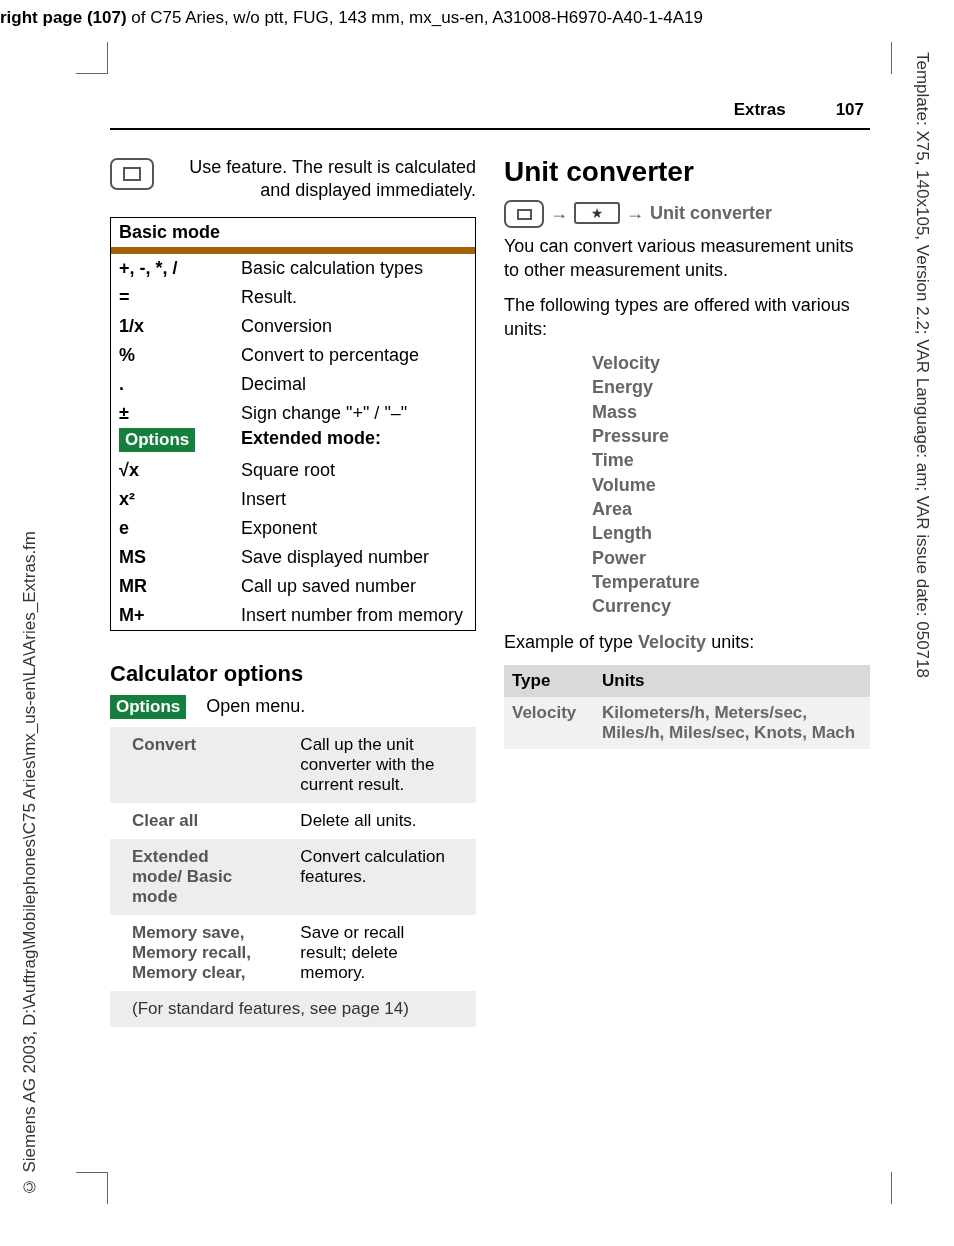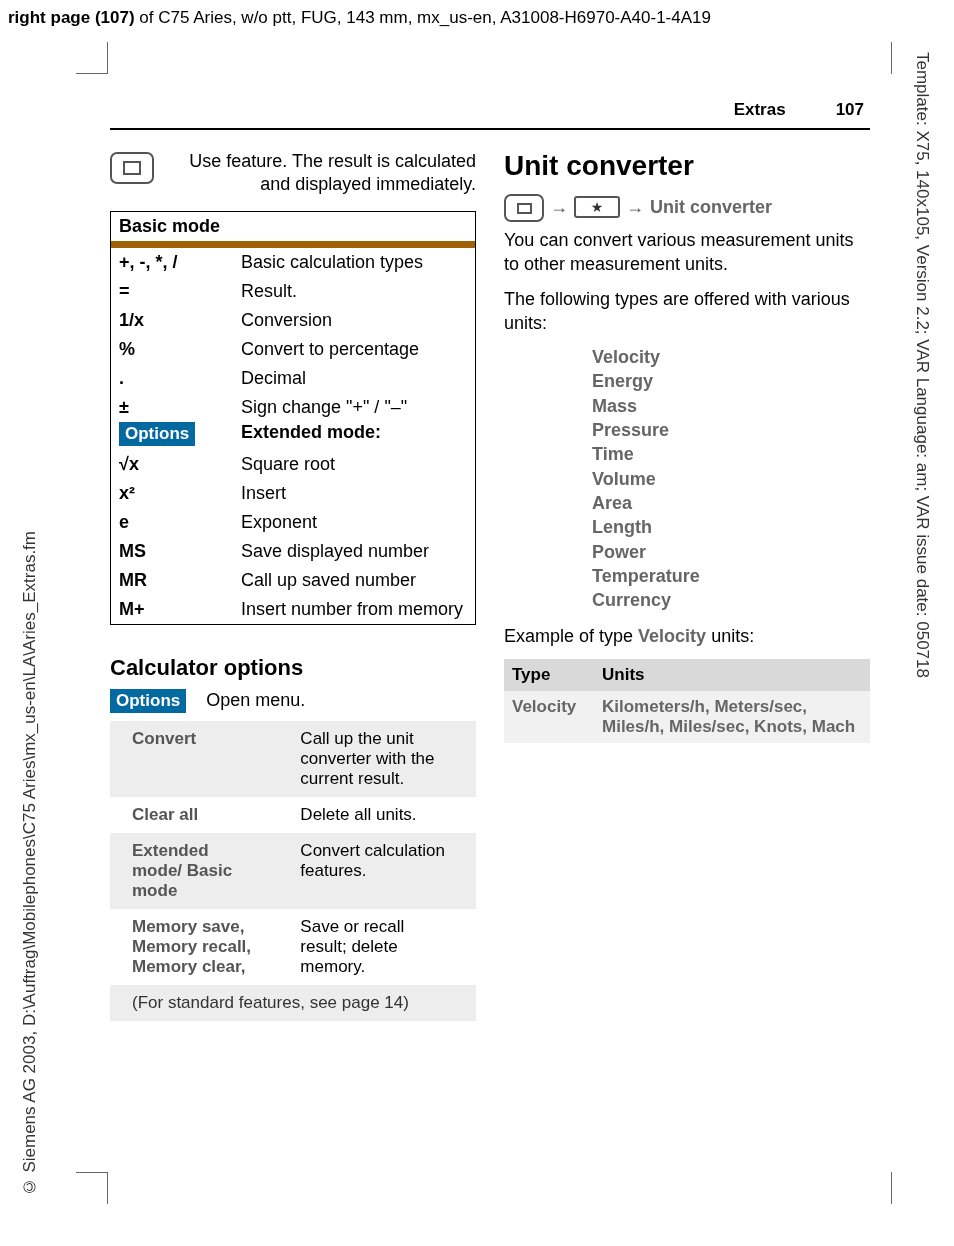--- a/index.html
+++ b/index.html
@@ -1,40 +1,40 @@
 <!DOCTYPE html>
 <html><head>
 <meta charset="utf-8">
 <style>
   * { margin: 0; padding: 0; box-sizing: border-box; }
   body { font-family: Arial, Helvetica, sans-serif; background: #fff; color: #000; width: 954px; height: 1246px; position: relative; }
-  .top-header { position: absolute; top: 8px; left: 8px; font-size: 17px; }
+  .top-header { position: absolute; top: 8px; left: 0; font-size: 17px; }
   .top-header b { font-weight: bold; }
   .crop-tl, .crop-tr, .crop-bl, .crop-br { position: absolute; }
   .crop-tl { top: 42px; left: 76px; width: 32px; height: 32px; border-bottom: 1.5px solid #666; border-right: 1.5px solid #666; }
   .crop-tr { top: 42px; right: 62px; width: 0; height: 32px; border-right: 1.5px solid #666; }
   .crop-bl { bottom: 42px; left: 76px; width: 32px; height: 32px; border-top: 1.5px solid #666; border-right: 1.5px solid #666; }
   .crop-br { bottom: 42px; right: 62px; width: 0; height: 32px; border-right: 1.5px solid #666; }
   .page-area { position: absolute; top: 94px; left: 110px; width: 760px; }
-  .page-header { display: flex; justify-content: flex-end; align-items: baseline; gap: 50px; border-bottom: 2px solid #000; padding: 6px 6px 8px 0; margin-bottom: 20px; }
+  .page-header { display: flex; justify-content: flex-end; align-items: baseline; gap: 50px; border-bottom: 2px solid #000; padding: 6px 6px 8px 0; margin-bottom: 26px; }
   .page-header .section { font-weight: bold; font-size: 17px; }
   .page-header .num { font-weight: bold; font-size: 17px; }
   .columns { display: flex; gap: 28px; }
   .col { flex: 1; }
   .intro-row { display: flex; gap: 18px; margin-bottom: 14px; text-align: right; }
   .key-icon { width: 44px; height: 32px; border: 2.5px solid #555; border-radius: 7px; display: flex; align-items: center; justify-content: center; flex-shrink: 0; margin-top: 2px; }
   .key-icon-inner { width: 18px; height: 14px; border: 2.5px solid #555; }
   .intro-text { font-size: 18px; line-height: 1.3; }
   .mode-table { border: 1.5px solid #000; font-size: 18px; }
   .mode-table .hdr { font-weight: bold; padding: 4px 8px; border-bottom: 7px solid #a16207; }
   .mode-table .row { display: flex; padding: 4px 8px; }
   .mode-table .k { width: 90px; font-weight: bold; flex-shrink: 0; }
   .mode-table .v { flex: 1; margin-left: 32px; }
   .mode-table .opt-row { padding: 0 8px 4px; display: flex; }
-  .options-chip { background: #0369a1; color: #fff; font-weight: bold; padding: 2px 6px; display: inline-block; font-size: 17px; }
+  .options-chip { background: #15803d; color: #fff; font-weight: bold; padding: 2px 6px; display: inline-block; font-size: 17px; }
   h3.subhead { font-size: 22px; font-weight: bold; margin: 30px 0 8px; }
   .open-row { display: flex; align-items: center; gap: 20px; font-size: 18px; margin-bottom: 8px; }
   .opts-table { width: 100%; font-size: 17px; border-collapse: collapse; }
   .opts-table td { padding: 8px 22px; vertical-align: top; }
   .opts-table tr:nth-child(odd) td { background: #ededed; }
   .opts-table tr:nth-child(even) td { background: #fff; }
   .opts-table .lbl { font-weight: bold; color: #555; width: 46%; }
   .opts-table .foot td { background: #ededed; color: #333; }
   h2.feature { font-size: 28px; font-weight: bold; margin-bottom: 10px; }
   .nav-row { display: flex; align-items: center; gap: 6px; margin-bottom: 6px; }

